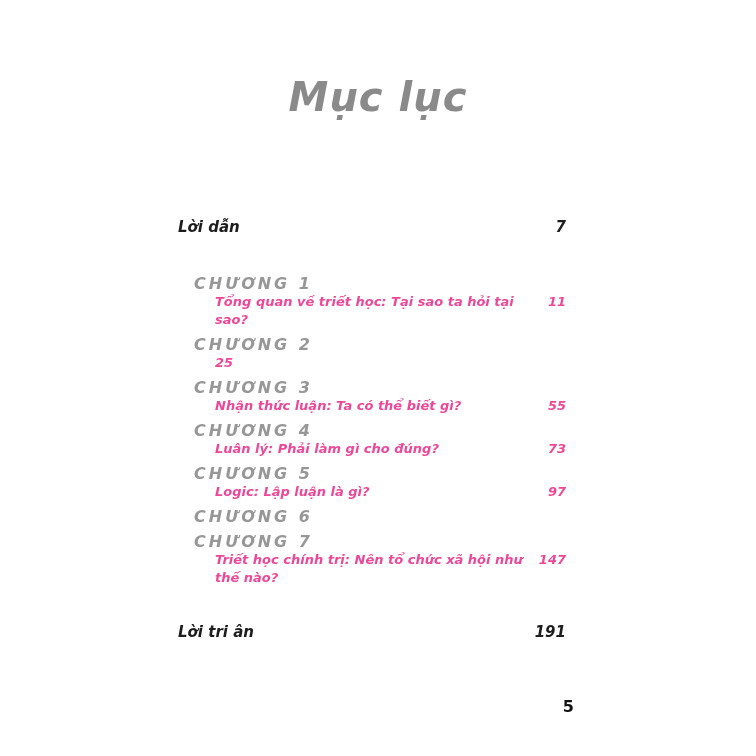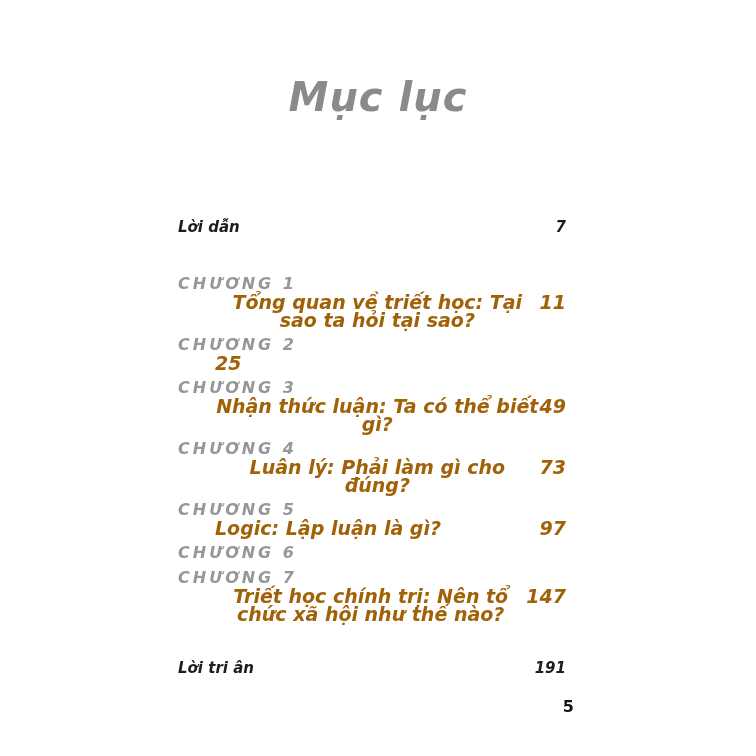--- a/index.html
+++ b/index.html
@@ -42,32 +42,32 @@
   }
   .chapters { margin-top: 39px; }
   .chapter { margin-bottom: 7px; }
   .chapter-label {
     font-size: 16px;
     line-height: 18px;
     font-weight: bold;
     font-style: italic;
     letter-spacing: 3px;
     color: #979797;
+    margin-left: 16px;
   }
   .chapter-row {
     display: flex;
     justify-content: space-between;
     align-items: baseline;
     padding-left: 37px;
-    font-size: 19px;
+    font-size: 13px;
     line-height: 18px;
     font-weight: bold;
     font-style: italic;
-    color: #a16207;
-    text-align: center;
+    color: #ec4899;
   }
   .backmatter { margin-top: 36px; }
   .entry-page { font-style: italic; }
   .footer-page-number {
     position: absolute;
     top: 697px;
     right: 182px;
     font-size: 16px;
     font-weight: bold;
     color: #121212;
@@ -101,21 +101,21 @@
         <div class="chapter-label">CHƯƠNG 2</div>
         <div class="chapter-row">
           <span class="entry-page">25</span>
         </div>
       </div>
 
       <div class="chapter">
         <div class="chapter-label">CHƯƠNG 3</div>
         <div class="chapter-row">
           <span>Nhận thức luận: Ta có thể biết gì?</span>
-          <span class="entry-page">49</span>
+          <span class="entry-page">55</span>
         </div>
       </div>
 
       <div class="chapter">
         <div class="chapter-label">CHƯƠNG 4</div>
         <div class="chapter-row">
           <span>Luân lý: Phải làm gì cho đúng?</span>
           <span class="entry-page">73</span>
         </div>
       </div>

